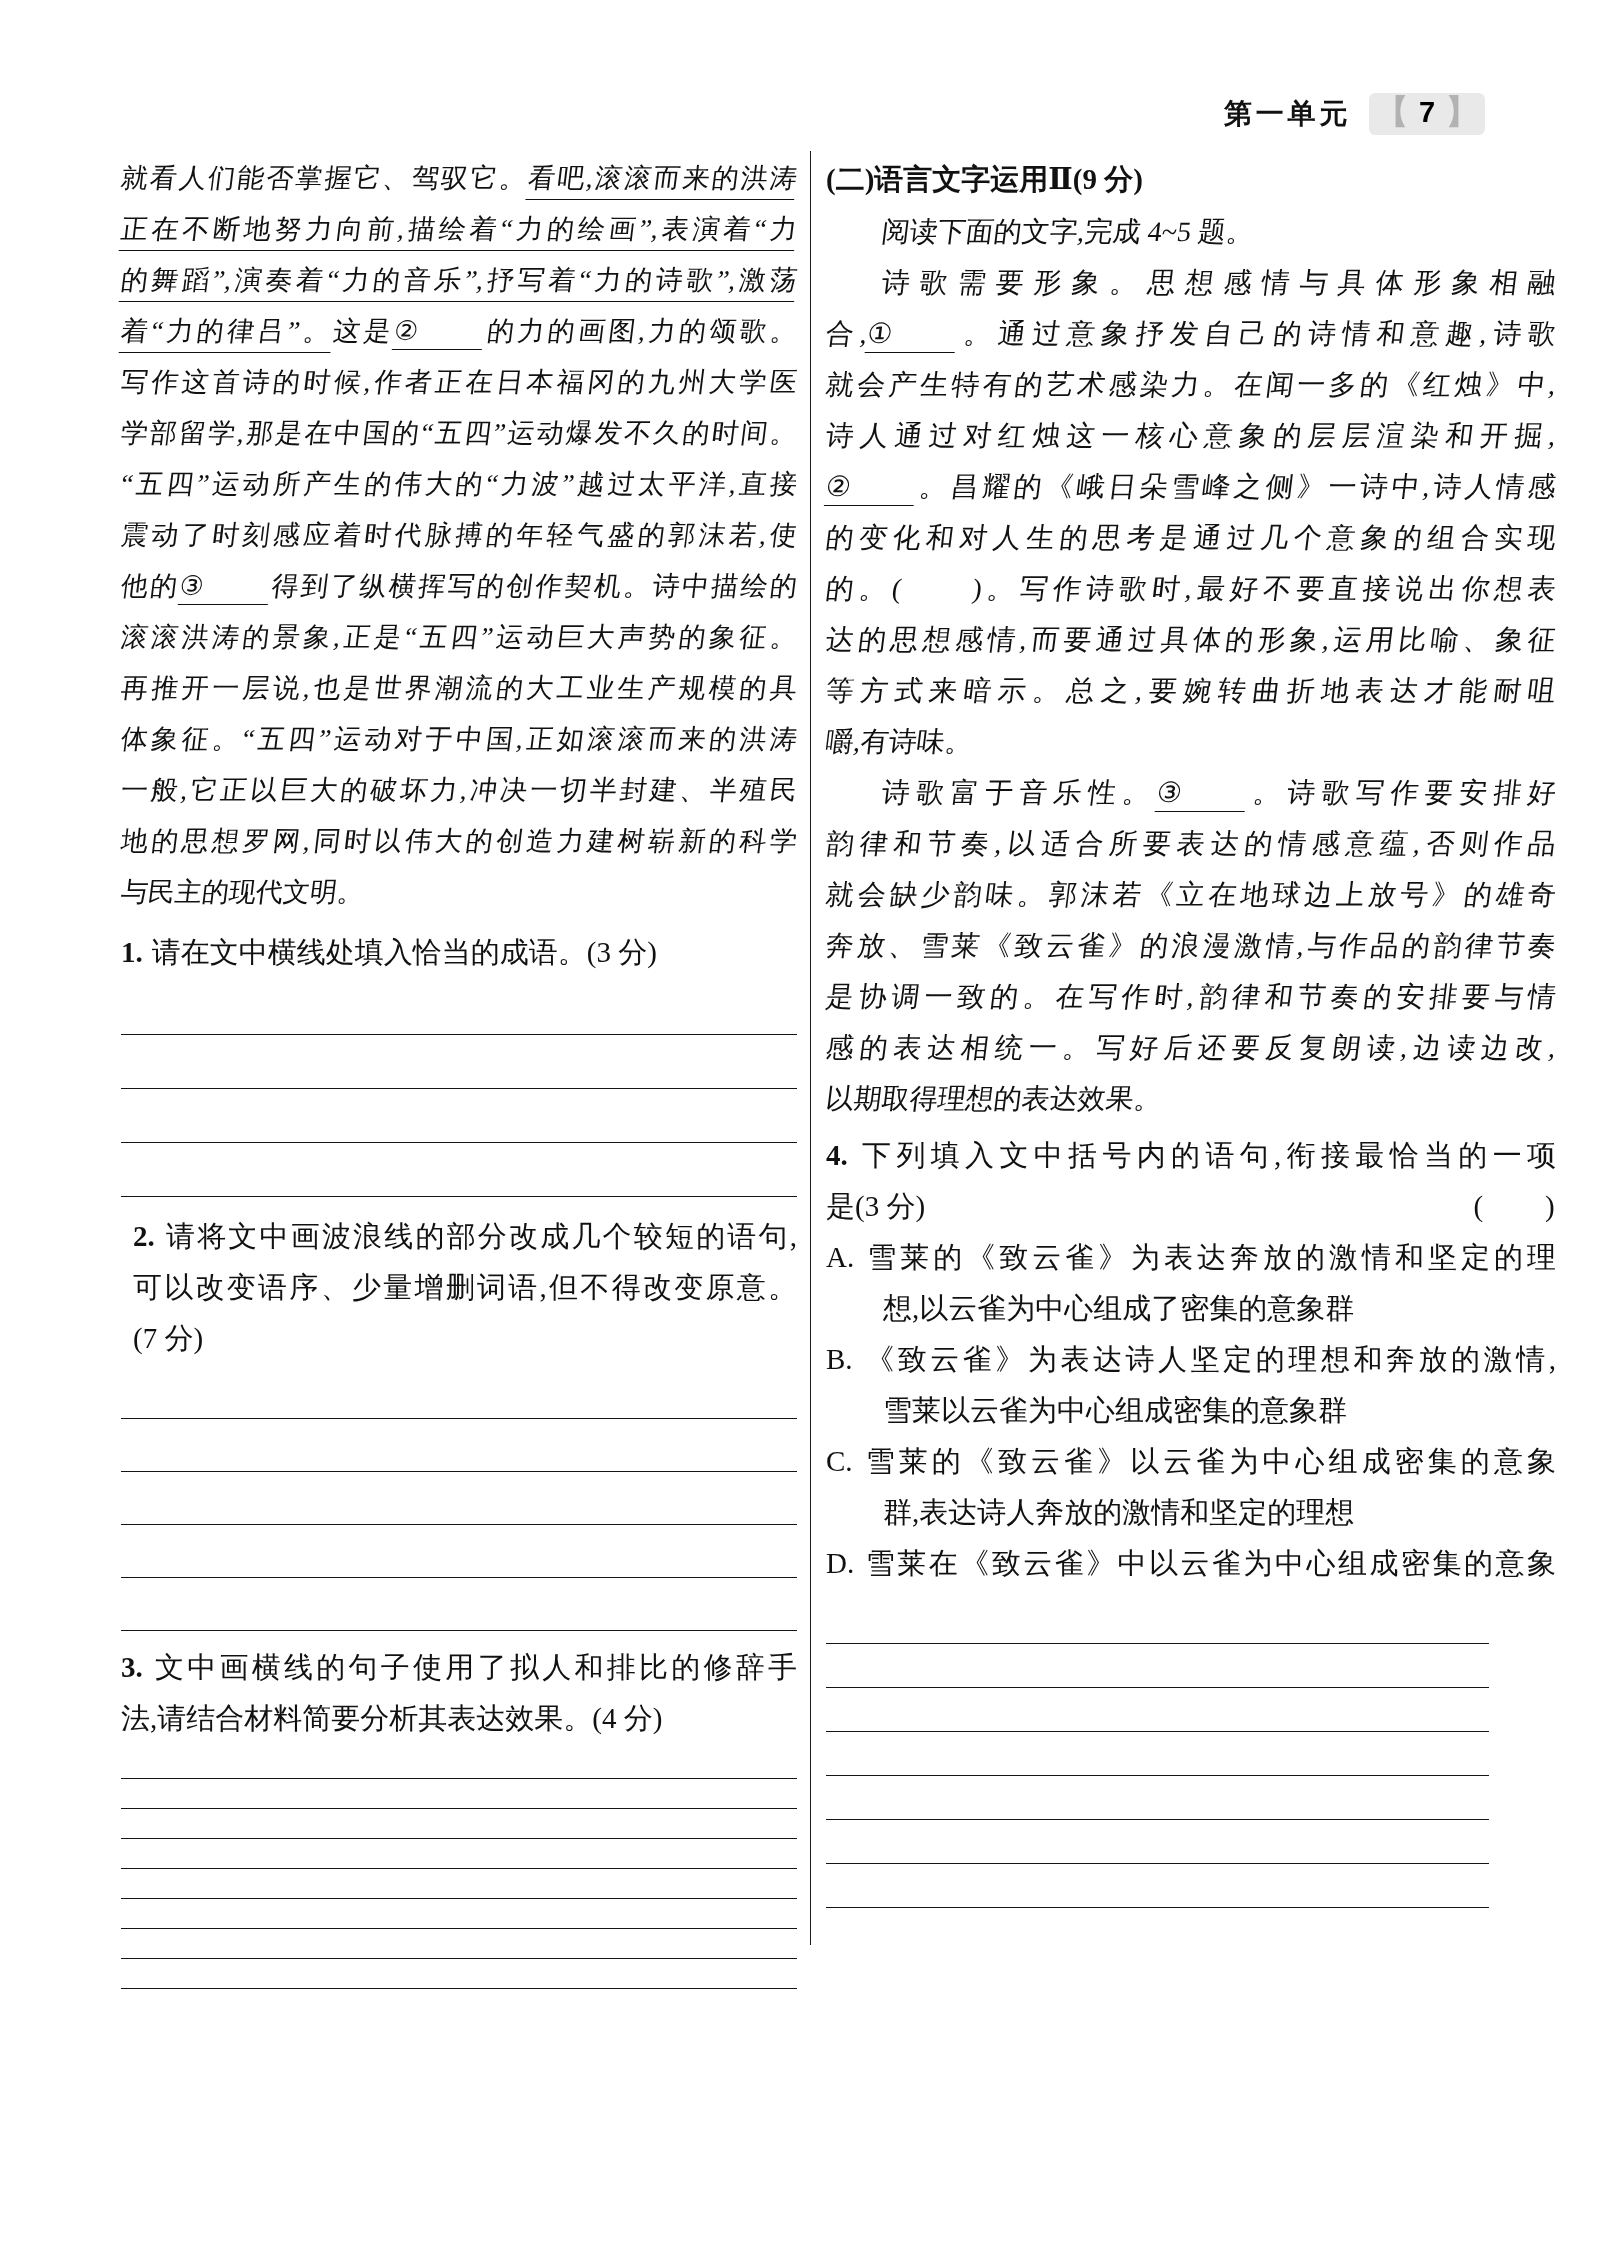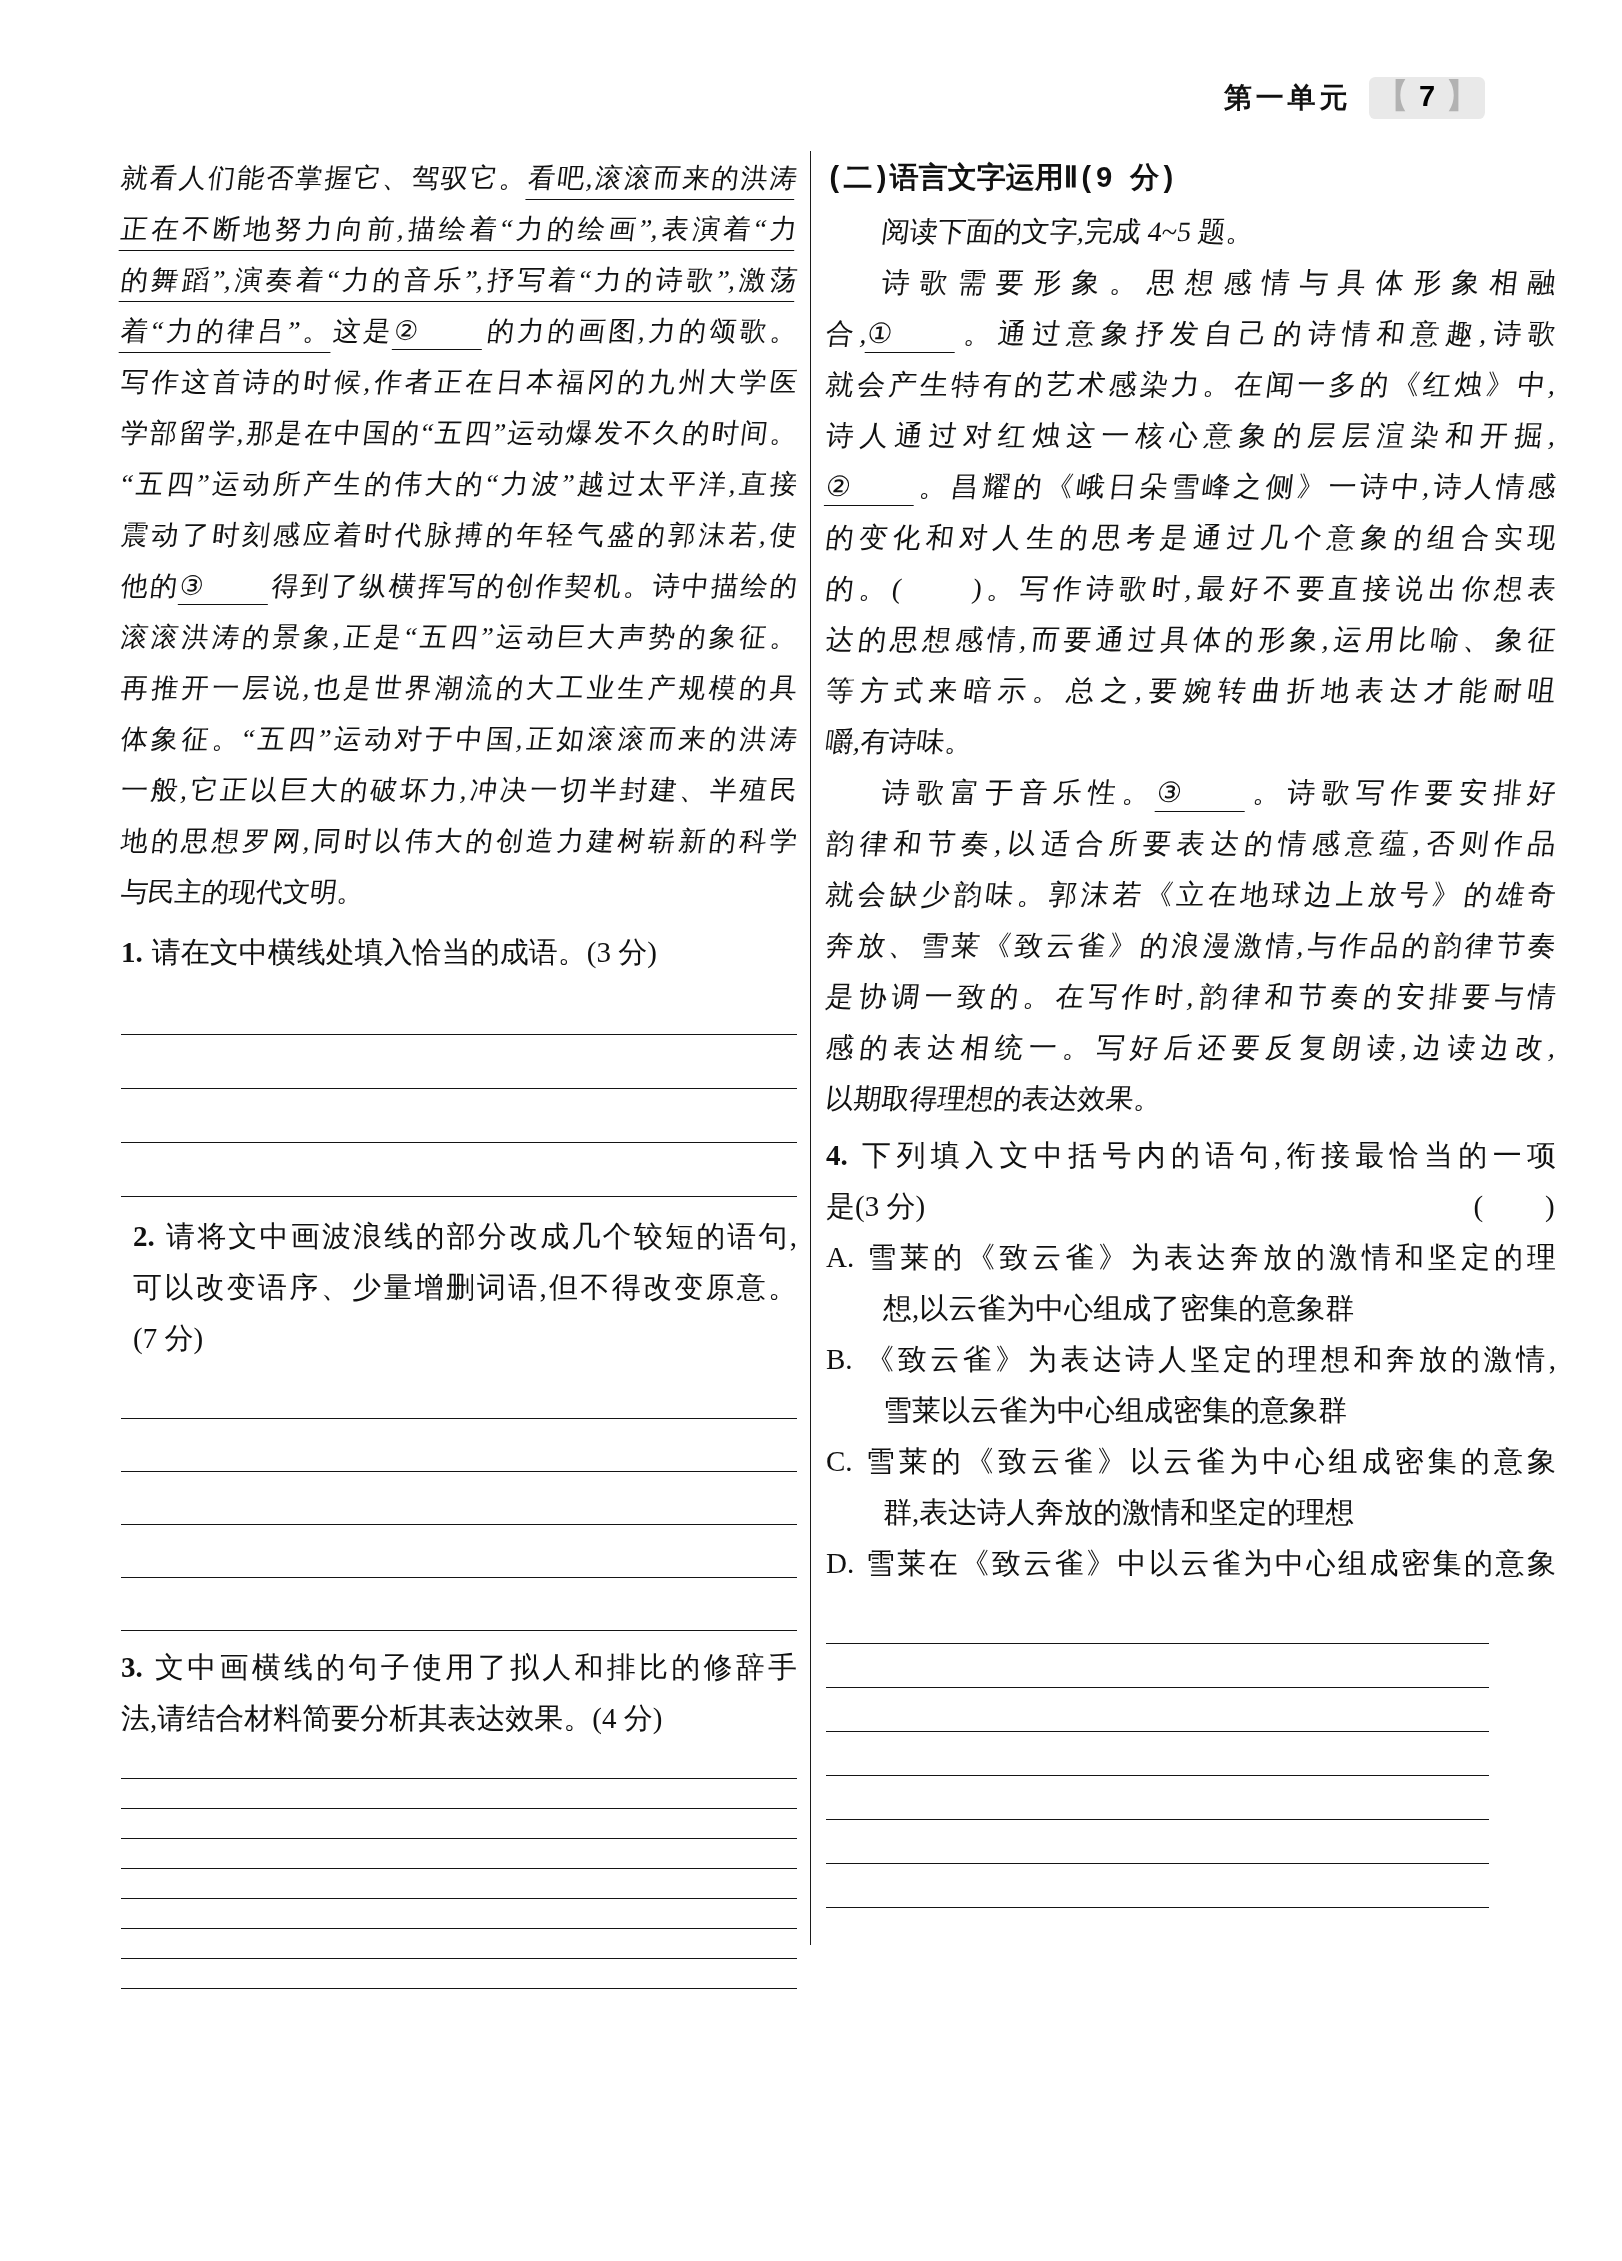--- a/index.html
+++ b/index.html
@@ -1,20 +1,20 @@
 <!DOCTYPE html>
 <html style="font-size:10.2px"><head>
 <meta charset="utf-8">
 <style>
   html,body{margin:0;padding:0;background:#888;}
   .page{position:relative;width:1623px;height:2261px;background:#ffffff;
         font-family:"Liberation Serif","DejaVu Serif",serif;color:#111;overflow:hidden;}
 
   
-  .header{position:absolute;top:77px;left:0;width:1485px;text-align:right;white-space:nowrap;}
+  .header{position:absolute;top:93px;left:0;width:1485px;text-align:right;white-space:nowrap;}
   .unit{font-family:"Liberation Sans","DejaVu Sans",sans-serif;font-weight:bold;font-size:28px;
         letter-spacing:3.8px;vertical-align:middle;}
   .badge{display:inline-block;vertical-align:middle;margin-left:18px;background:#e9e9e9;
          border-radius:6.4px;padding:2.5px 6.4px 6.4px 6.4px;line-height:1;}
   .badge .brk{color:#b2b2b2;font-size:33px;font-weight:bold;vertical-align:middle;}
   .badge .pnum{display:inline-block;min-width:37px;text-align:center;color:#000;
                font-family:"Liberation Sans","DejaVu Sans",sans-serif;
                font-weight:bold;font-size:29px;vertical-align:middle;}
 
   
@@ -34,21 +34,21 @@
   .kai .pline,.kai.intro{transform:skewX(-7deg);transform-origin:50% 50%;}
 
   .u{border-bottom:1.9px solid #111;padding-bottom:6.4px;}
   .blank{display:inline-block;min-width:90px;text-align:center;text-indent:0;
          border-bottom:1.9px solid #111;padding-bottom:2.5px;line-height:1.1;}
 
   .qnum{font-weight:bold;padding-right:9px;}
   .abracket{float:right;letter-spacing:1.3px;}
 
   
-  .sect{height:53px;line-height:53px;font-weight:bold;font-size:29px;font-family:Liberation Mono, monospace;}
+  .sect{height:53px;line-height:53px;font-weight:bold;font-size:29px;}
   .intro{height:51px;line-height:51px;font-size:28px;text-indent:56px;}
 
   
   .anslines{width:100%;}
   .ans-line{border-bottom:1.9px solid #151515;}
   .sp84 .ans-line{height:53px;}
   .sp82 .ans-line{height:52px;}
   .sp46 .ans-line{height:29px;}
   .sp68 .ans-line{height:43px;}
   .w90 .ans-line{width:663px;}

